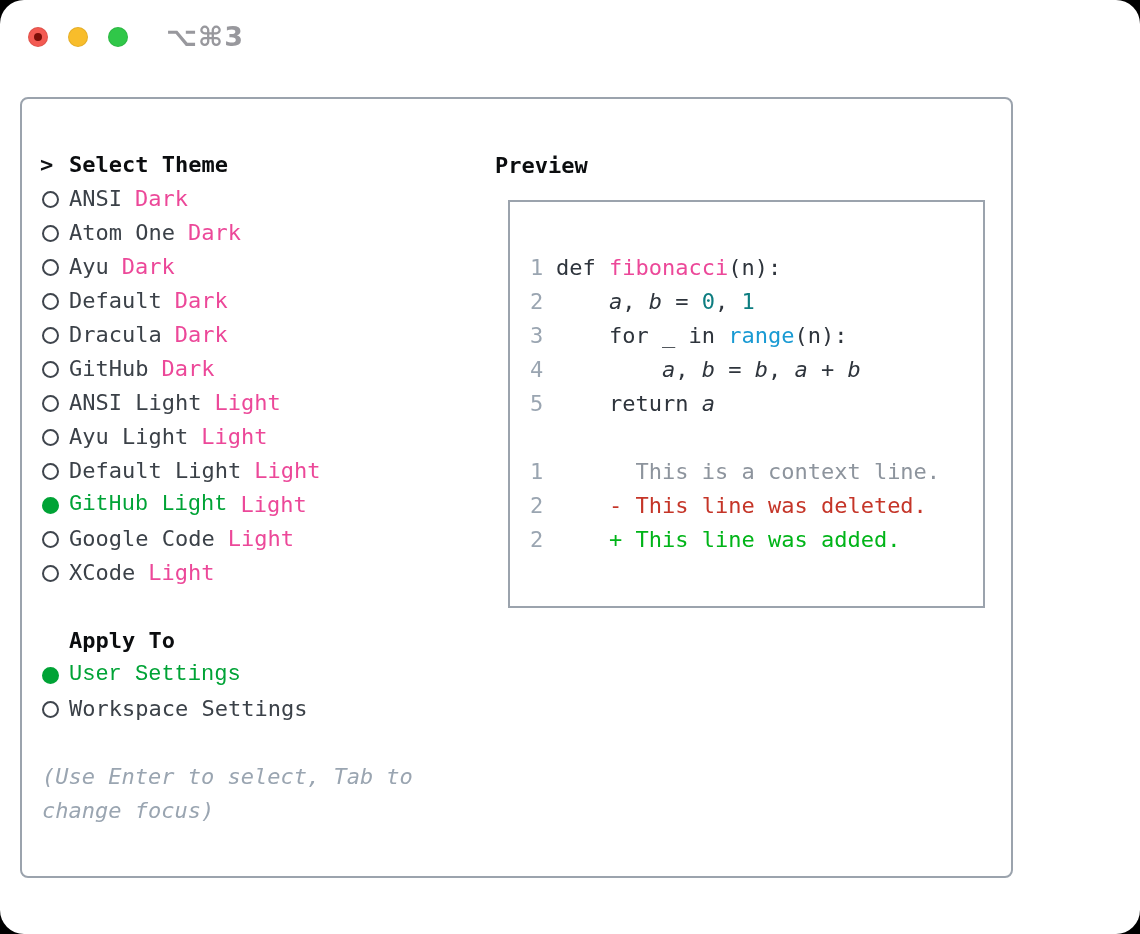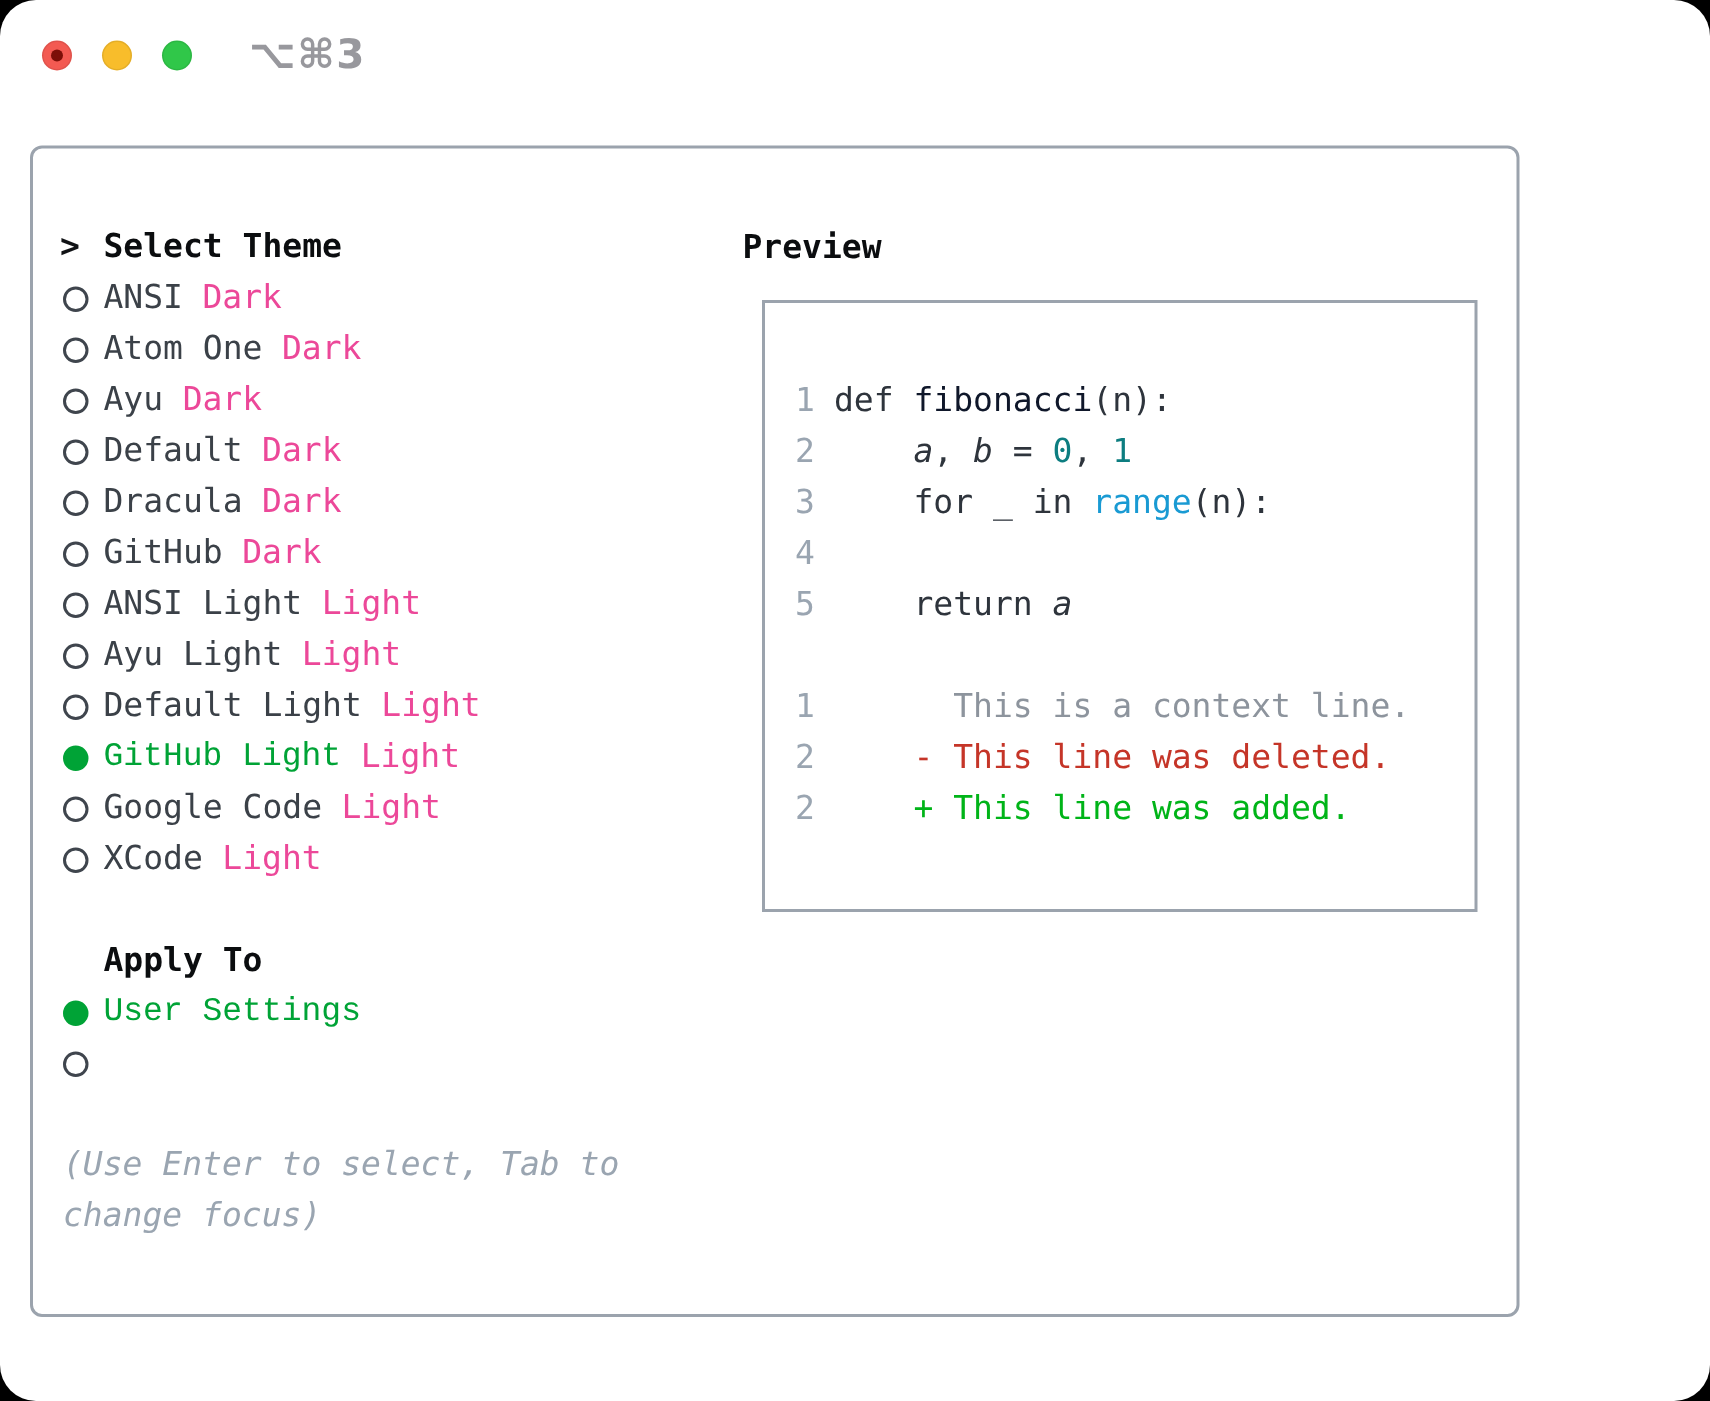--- a/index.html
+++ b/index.html
@@ -73,21 +73,21 @@
     box-sizing: border-box;
     padding: 49px 0 0 20px;
     background: #fff;
   }
   .crow { display: flex; height: 34px; line-height: 34px; }
   .ln { width: 26px; flex: none; color: #9aa5b1; white-space: pre; }
   .code span, .dtext { white-space: pre; }
   .blank-row { height: 34px; }
   
   .c-fg      { color: #2e343c; }
-  .c-func    { color: #0f172a; }
+  .c-func    { color: #ec4899; }
   .c-num     { color: #0d7d80; }
   .c-builtin { color: #199ad3; margin-top: 16px; }
   .c-var     { color: #2e343c; font-style: italic; }
   .c-context { color: #8d949d; }
   .c-deleted { color: #c53528; }
   .c-added   { color: #00b418; }
 </style>
 </head>
 <body>
 
@@ -207,20 +207,21 @@
       <div class="row">
         <span class="marker">
             <span class="bullet sel"></span>
           </span>
         <span class="item-label sel">User Settings</span>
       </div>
       <div class="row">
         <span class="marker">
             <span class="bullet"></span>
           </span>
+        <span class="item-label">Workspace Settings</span>
       </div>
 
       <div class="blank-row"></div>
 
       <div class="row">
         <span class="hint">(Use Enter to select, Tab to</span>
       </div>
       <div class="row">
         <span class="hint">change focus)</span>
       </div>
@@ -238,20 +239,21 @@
       <div class="crow">
         <span class="ln">2</span>
         <span class="code"><span class="c-fg">    </span><span class="c-var">a</span><span class="c-fg">, </span><span class="c-var">b</span><span class="c-fg"> = </span><span class="c-num">0</span><span class="c-fg">, </span><span class="c-num">1</span></span>
       </div>
       <div class="crow">
         <span class="ln">3</span>
         <span class="code"><span class="c-fg">    for _ in </span><span class="c-builtin">range</span><span class="c-fg">(n):</span></span>
       </div>
       <div class="crow">
         <span class="ln">4</span>
+        <span class="code"><span class="c-fg">        </span><span class="c-var">a</span><span class="c-fg">, </span><span class="c-var">b</span><span class="c-fg"> = </span><span class="c-var">b</span><span class="c-fg">, </span><span class="c-var">a</span><span class="c-fg"> + </span><span class="c-var">b</span></span>
       </div>
       <div class="crow">
         <span class="ln">5</span>
         <span class="code"><span class="c-fg">    return </span><span class="c-var">a</span></span>
       </div>
 
       <div class="blank-row"></div>
 
       <div class="crow">
         <span class="ln">1</span>

